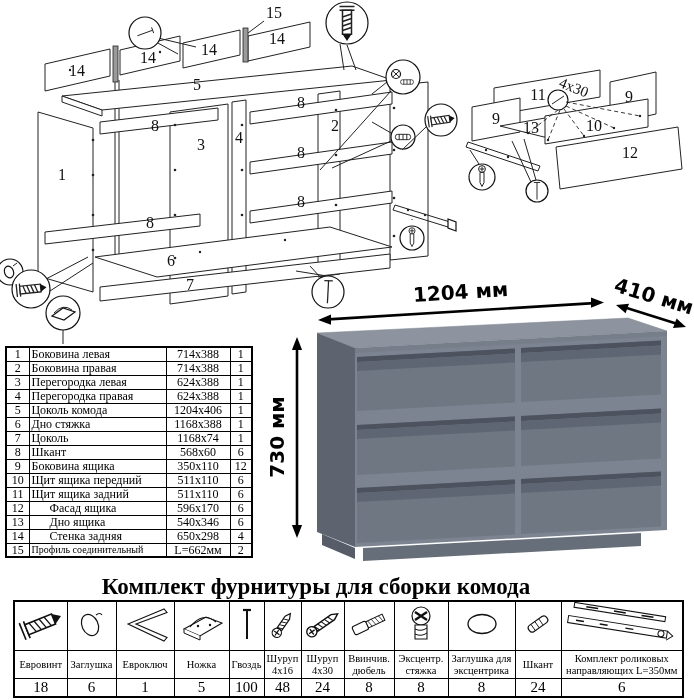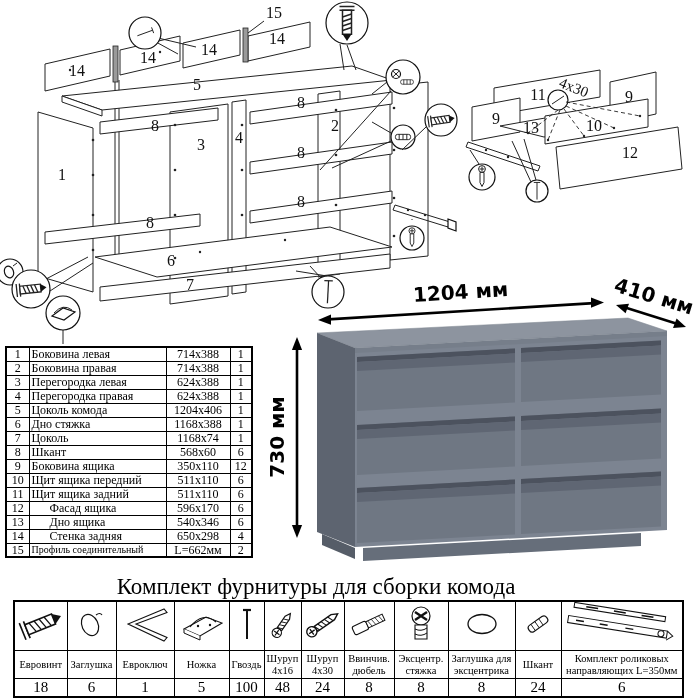--- a/index.html
+++ b/index.html
@@ -27,21 +27,21 @@
   #parts td { border:1px solid #000; height:14px; line-height:1;
               font-size:12px; padding:0 2px; white-space:nowrap; overflow:hidden; }
   #parts { border:2px solid #000; }
   #parts td.c { text-align:center; padding:0; }
   #parts td.ind  { }
   #parts td.ind2 { padding-left:20px; }
   #parts td.small{ font-size:10px; }
 
   
   #kit-title { position:absolute; left:0; top:574px; width:632px;
-               text-align:center; font-size:23px; }
+               text-align:center; font-size:23px;font-weight:bold; }
   #kit { position:absolute; left:13px; top:600px; width:669px;
          border-collapse:collapse; table-layout:fixed; border:2px solid #000; }
   #kit td { border:1px solid #000; text-align:center; vertical-align:middle; }
   #kit tr.icons td { height:47px; }
   #kit tr.names td { height:28px; font-size:10.5px; line-height:1.08; padding:1px; }
   #kit tr.qtys  td { height:18px; font-size:15px;font-family:Liberation Serif, serif; }
 </style>
 </head>
 <body>
 

